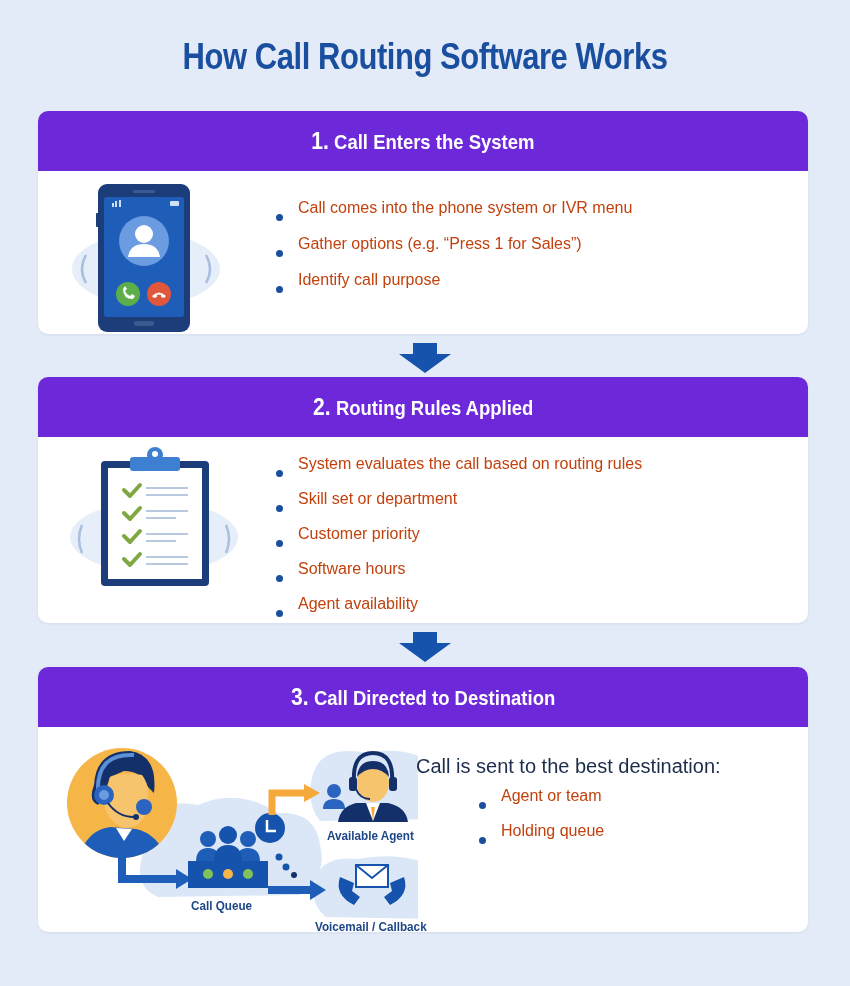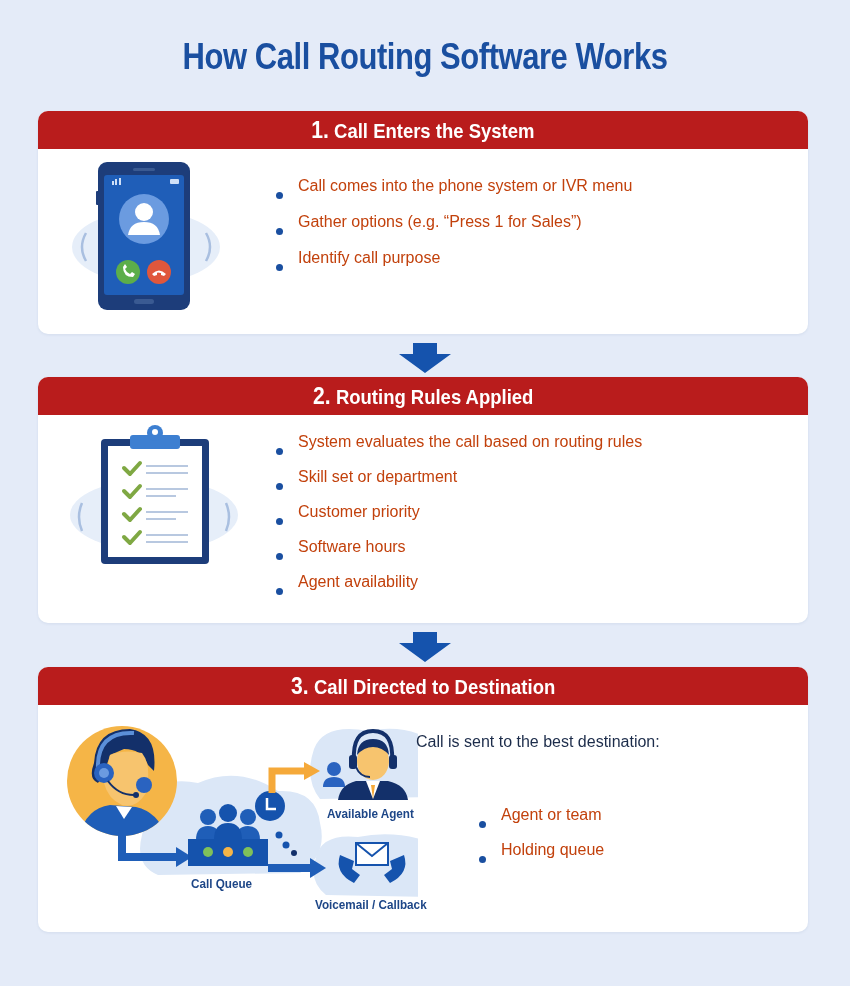--- a/index.html
+++ b/index.html
@@ -15,21 +15,21 @@
     text-align: center; font-size: 36px; font-weight: bold;
     color: #1a4fa0; letter-spacing: -0.5px;
     transform: scaleX(0.86);
   }
   .card {
     position: absolute; left: 38px; width: 770px;
     background: #ffffff; border-radius: 10px; overflow: hidden;
     box-shadow: 0 1px 3px rgba(30,60,120,0.08);
   }
   .card-header {
-    height: 38px; background: #b91c1c;
+    height: 60px; background: #6d28d9;
     color: #ffffff; font-weight: bold; font-size: 21px;
     display: flex; align-items: center; justify-content: center;
   }
   .card-header .hwrap { display: inline-block; transform: scaleX(0.88); white-space: nowrap; }
   .card-header .num { font-size: 24px; margin-right: 6px; }
   .card-body { position: relative; }
   .bullets { position: absolute; list-style: none; }
   .bullets li {
     position: relative; padding-left: 22px;
     font-size: 16px; color: #c2410c; white-space: nowrap;
@@ -40,21 +40,21 @@
     background: #1a4fa0;
   }
   .arrow {
     position: absolute; left: 399px; width: 52px; height: 30px;
   }
   .illus { position: absolute; }
   .lbl {
     position: absolute; font-size: 13px; font-weight: bold; color: #1d4687;
     white-space: nowrap; transform: scaleX(0.9); transform-origin: left center;
   }
-  .intro { position: absolute; font-size: 16px; color: #1c2c4a; white-space: nowrap; }
+  .intro { position: absolute; font-size: 20px; color: #1c2c4a; white-space: nowrap; }
 </style>
 </head>
 <body>
 
 <h1 class="title">How Call Routing Software Works</h1>
 
 <section class="card" style="top:111px;height:223px;">
   <div class="card-header">
     <span class="hwrap">
       <span class="num">1.</span><span>Call Enters the System</span>
@@ -221,18 +221,18 @@
         <path d="M366 150 Q372 168 352 178 L346 170 L354 164 L352 156 Z" fill="#1553ad"></path>
         <rect x="318" y="138" width="32" height="22" fill="#ffffff" stroke="#1553ad" stroke-width="2"></rect>
         <path d="M318 138 L334 151 L350 138" stroke="#1553ad" stroke-width="2" fill="none"></path>
       </g>
     </svg>
     <span class="lbl" style="left:153px;top:171px;">Call Queue</span>
     <span class="lbl" style="left:289px;top:101px;">Available Agent</span>
     <span class="lbl" style="left:277px;top:192px;">Voicemail / Callback</span>
 
     <div class="intro" style="left:378px;top:28px;">Call is sent to the best destination:</div>
-    <ul class="bullets" style="left:441px;top:60px;margin-top:41px;">
+    <ul class="bullets" style="left:441px;top:60px;">
       <li style="height:35px;">Agent or team</li>
       <li style="height:35px;">Holding queue</li>
     </ul>
   </div>
 </section>
 
 </body></html>

